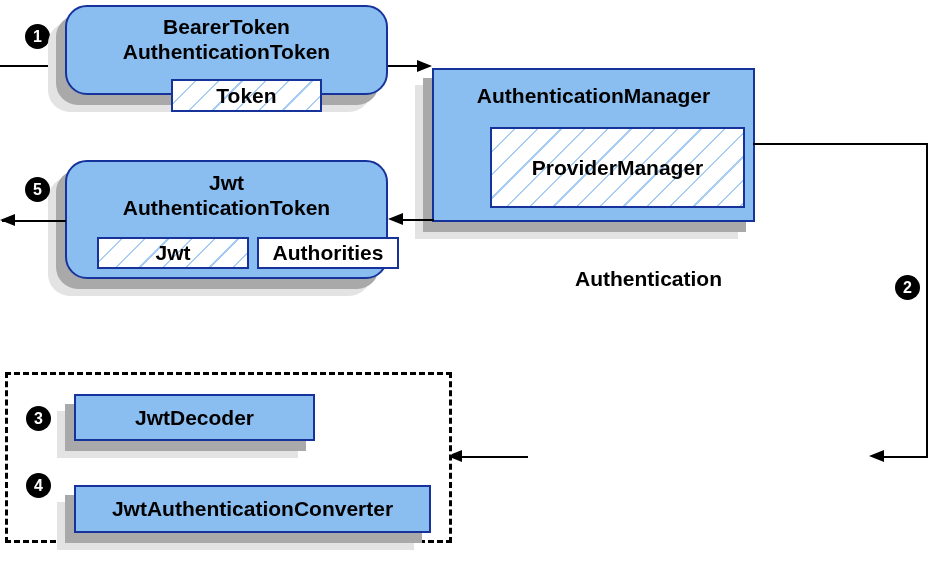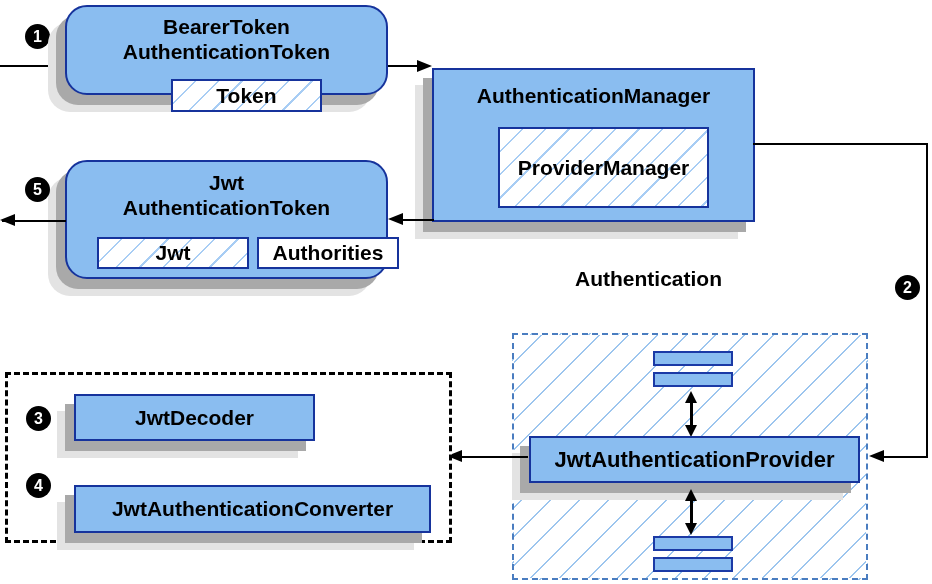--- a/index.html
+++ b/index.html
@@ -86,21 +86,21 @@
       <div>AuthenticationToken</div>
     </div>
     <div class="chip hatch" style="left:84px; top:72px; width:151px; height:33px;">Token</div>
   </div>
 
   <div class="hline" style="left:388px; top:65px; width:31px;"></div>
   <div class="arr-r" style="left:417px; top:60px;"></div>
 
   <div class="node shadow" style="left:432px; top:68px; width:323px; height:154px;">
     <div class="title" style="padding-top:13px;">AuthenticationManager</div>
-    <div class="chip hatch" style="left:44px; top:57px; width:211px; height:81px;">ProviderManager</div>
+    <div class="chip hatch" style="left:36px; top:57px; width:255px; height:81px;">ProviderManager</div>
   </div>
 
   <div class="node rounded shadow" style="left:65px; top:160px; width:323px; height:119px;">
     <div class="title" style="padding-top:8px;">
       <div>Jwt</div>
       <div>AuthenticationToken</div>
     </div>
     <div class="chip hatch" style="left:10px; top:75px; width:152px; height:32px;">Jwt</div>
     <div class="chip" style="left:170px; top:75px; width:142px; height:32px;">Authorities</div>
   </div>
@@ -115,37 +115,20 @@
   <div class="hline" style="left:753px; top:143px; width:175px;"></div>
   <div class="vline" style="left:926px; top:143px; height:315px;"></div>
   <div class="hline" style="left:884px; top:456px; width:44px;"></div>
   <div class="arr-l" style="left:869px; top:450px;"></div>
   <div class="badge" style="left:895px; top:275px;">2</div>
 
   <div class="label2" style="left:575px; top:266px; width:230px;">
     <div>Authentication</div>
   </div>
 
-  <div class="dash-blue" style="left:512px; top:333px; width:356px; height:247px;">
-    <div class="bar" style="left:139px; top:16px;"></div>
-    <div class="bar" style="left:139px; top:37px;"></div>
-    <div class="varrow" style="left:171px; top:56px; height:46px;">
-      <div class="tri-up"></div>
-        <div class="stem"></div>
-        <div class="tri-down"></div>
-    </div>
-    <div class="node shadow flexc" style="left:15px; top:101px; width:331px; height:47px; font-size:22px;">JwtAuthenticationProvider</div>
-    <div class="varrow" style="left:171px; top:154px; height:46px;">
-      <div class="tri-up"></div>
-        <div class="stem"></div>
-        <div class="tri-down"></div>
-    </div>
-    <div class="bar" style="left:139px; top:201px;"></div>
-    <div class="bar" style="left:139px; top:222px;"></div>
-  </div>
 
   <div class="hline" style="left:459px; top:456px; width:69px;"></div>
   <div class="arr-l" style="left:447px; top:450px;"></div>
 
   <div class="dash-black" style="left:5px; top:372px; width:447px; height:171px;">
     <div class="node shadow flexc" style="left:66px; top:19px; width:241px; height:47px; font-size:21px;text-align:center;">JwtDecoder</div>
     <div class="node shadow flexc" style="left:66px; top:86px; width:357px; height:48px; font-size:21px;margin-top:24px;">JwtAuthenticationConverter</div>
   </div>
   <div class="badge" style="left:26px; top:406px;">3</div>
   <div class="badge" style="left:26px; top:473px;">4</div>

